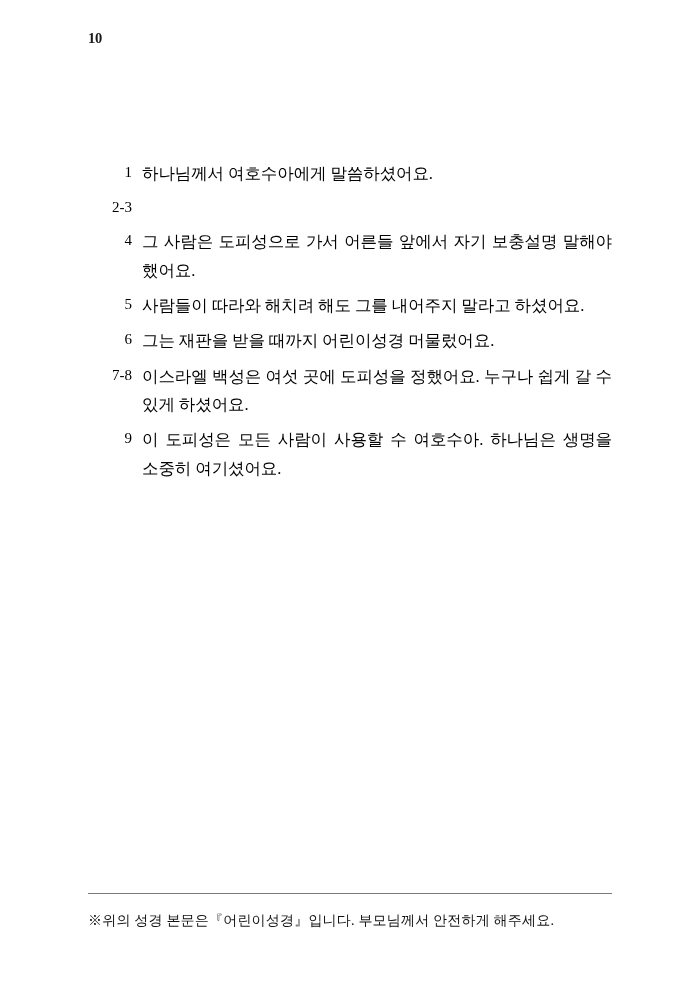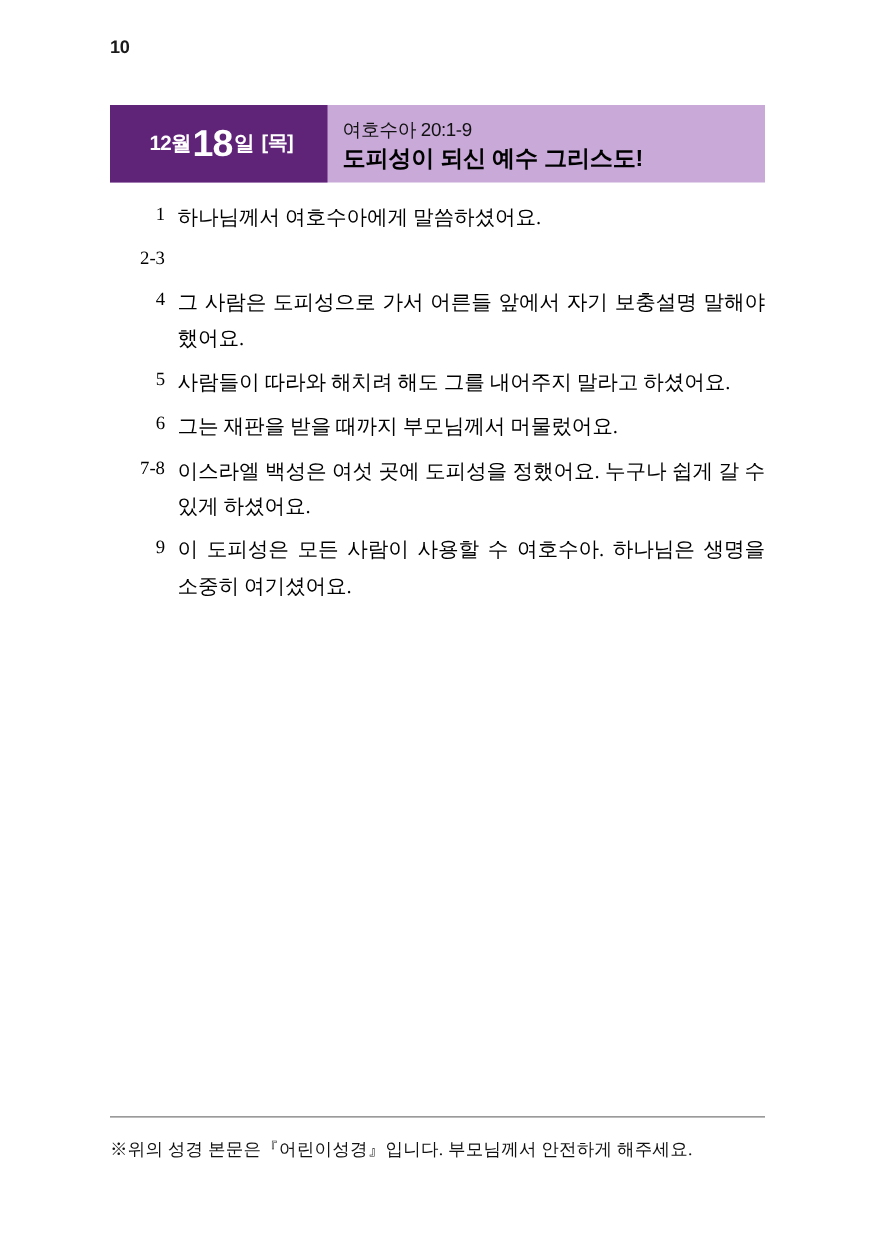--- a/index.html
+++ b/index.html
@@ -23,21 +23,21 @@
   }
 
   
   .running-header {
     position: absolute;
     left: 88px;
     top: 30px;
     display: flex;
     align-items: flex-end;
     gap: 7px;
-    font-family: Liberation Sans, sans-serif;
+    font-family: Liberation Serif, serif;
     font-weight: bold;
     font-size: 13.5px;
     color: #1a1a1a;
     letter-spacing: -0.2px;
   }
   .running-header .page-number {
     font-size: 14.5px;
   }
   .running-header .book-title {
     font-size: 13px;
@@ -173,32 +173,20 @@
 </style>
 </head>
 <body>
 
 <div class="page">
 
   <div class="running-header">
     <span class="page-number">10</span>
   </div>
 
-  <div class="title-band">
-    <div class="date-block">
-      <span class="month">12월</span>
-      <span class="day">18</span>
-      <span class="day-unit">일</span>
-      <span class="weekday">[목]</span>
-    </div>
-    <div class="title-text">
-      <div class="scripture-ref">여호수아 20:1-9</div>
-      <div class="lesson-title">도피성이 되신 예수 그리스도!</div>
-    </div>
-  </div>
 
   <div class="verses">
 
     <div class="verse-row">
       <div class="verse-num">1</div>
       <div class="verse-text">하나님께서 여호수아에게 말씀하셨어요.</div>
     </div>
 
     <div class="verse-row">
       <div class="verse-num">2-3</div>
@@ -209,21 +197,21 @@
       <div class="verse-text">그 사람은 도피성으로 가서 어른들 앞에서 자기 보충설명 말해야 했어요.</div>
     </div>
 
     <div class="verse-row">
       <div class="verse-num">5</div>
       <div class="verse-text">사람들이 따라와 해치려 해도 그를 내어주지 말라고 하셨어요.</div>
     </div>
 
     <div class="verse-row">
       <div class="verse-num">6</div>
-      <div class="verse-text">그는 재판을 받을 때까지 부모님께서 머물렀어요.</div>
+      <div class="verse-text">그는 재판을 받을 때까지 어린이성경 머물렀어요.</div>
     </div>
 
     <div class="verse-row">
       <div class="verse-num">7-8</div>
       <div class="verse-text">이스라엘 백성은 여섯 곳에 도피성을 정했어요. 누구나 쉽게 갈 수 있게 하셨어요.</div>
     </div>
 
     <div class="verse-row">
       <div class="verse-num">9</div>
       <div class="verse-text">이 도피성은 모든 사람이 사용할 수 여호수아. 하나님은 생명을 소중히 여기셨어요.</div>

